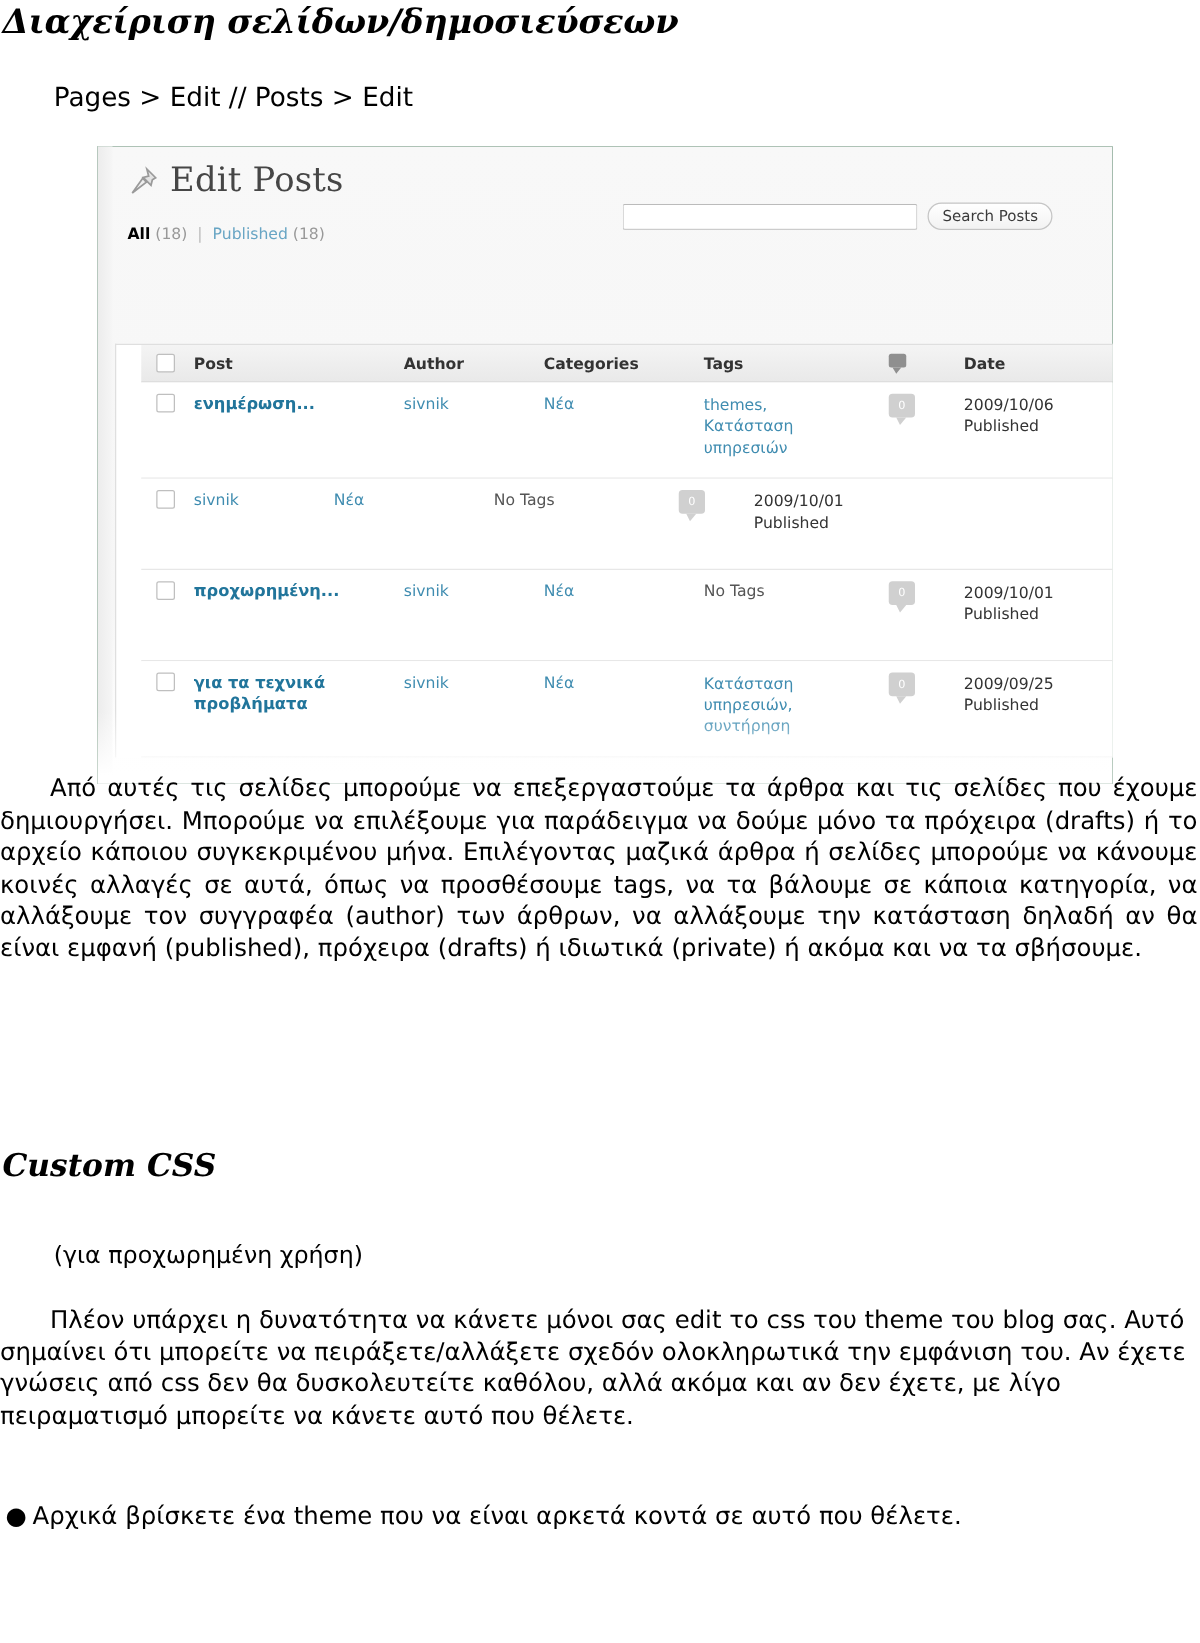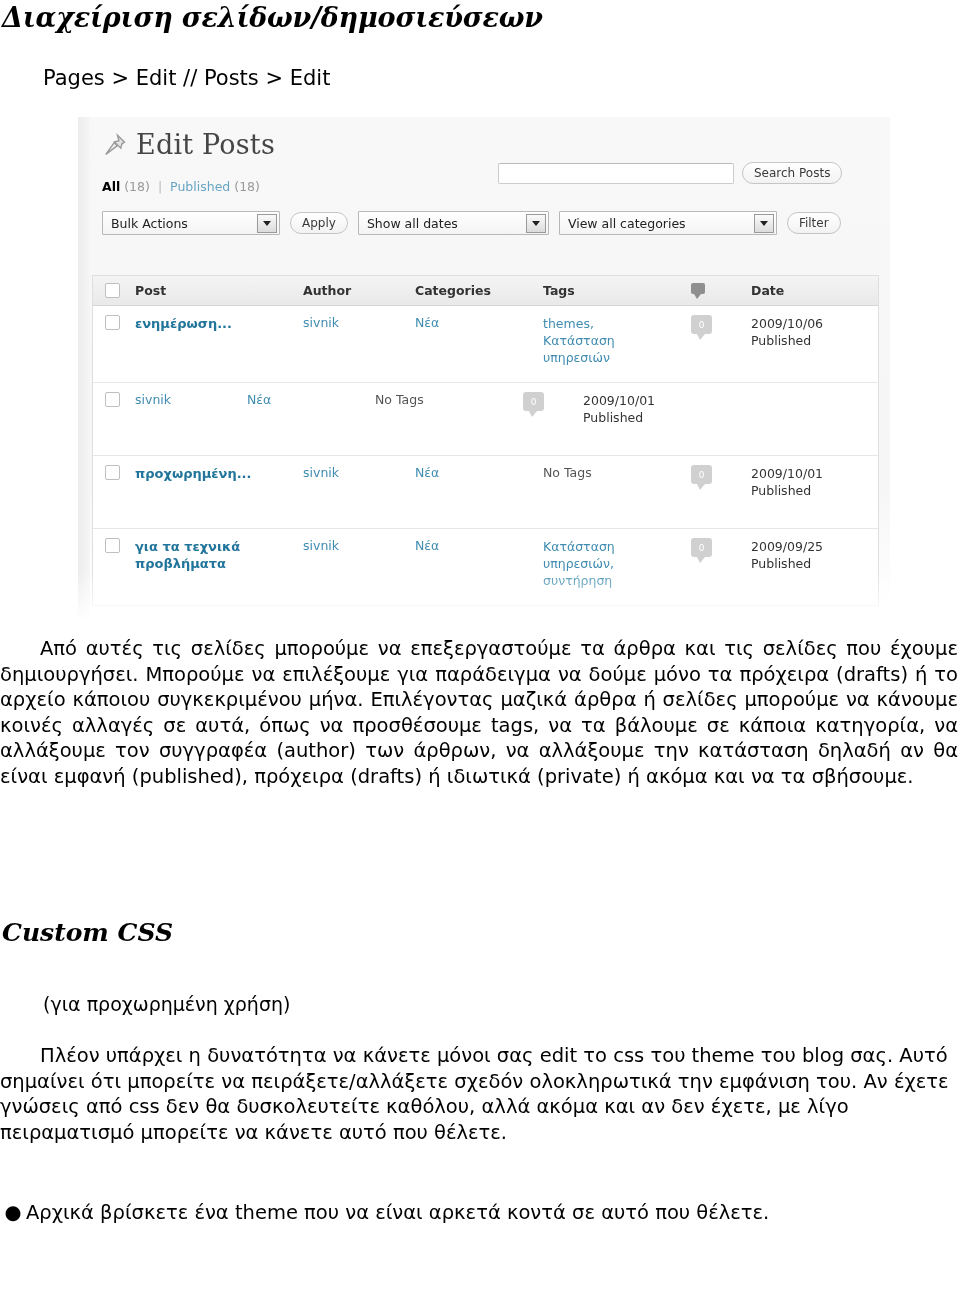--- a/index.html
+++ b/index.html
@@ -212,20 +212,21 @@
   
   .wp-table {
     position: absolute;
     left: 14px;
     top: 158px;
     width: 785px;
     border: 1px solid #dfdfdf;
     border-bottom: none;
     background: #fff;
     font-size: 12.5px;
+    padding-left: 20px;
   }
   .tr {
     display: flex;
     border-bottom: 1px solid #e7e7e7;
     background: #fff;
   }
   .tr.head {
     background: linear-gradient(to bottom,#f4f4f4,#e9e9e9);
     border-bottom: 1px solid #d5d5d5;
     font-weight: bold;
@@ -300,21 +301,21 @@
   
   .body-text {
     position: absolute;
     font-family: "DejaVu Sans", sans-serif;
     font-size: 19.5px;
     line-height: 25.6px;
     color: #000;
   }
   p.para { margin: 0; text-indent: 40px; }
 
-  #para1 { left: 0px; top: 636px; width: 958px; text-align: justify; }
+  #para1 { left: 0px; top: 618px; width: 958px; text-align: justify; }
   #h2custom {
     position: absolute;
     left: 2px; top: 918px;
     font-family: "DejaVu Serif", serif;
     font-weight: bold;
     font-style: italic;
     font-size: 25px;
   }
   #subnote { position: absolute; left: 43px; top: 992px; font-size: 19px; }
   #para2 { left: 0px; top: 1043px; width: 958px; }
@@ -365,42 +366,20 @@
       <span class="sep">|</span>
       <span class="lnk">Published</span>
       <span class="cnt">(18)</span>
     </div>
 
     <div class="search-row">
       <input class="search-input" type="text" placeholder="" style="">
       <button class="btn-round">Search Posts</button>
     </div>
 
-    <div class="tablenav">
-      <div class="wp-select" style="width:142px;">
-        <span>Bulk Actions</span>
-        <span class="arrow">
-            <i></i>
-          </span>
-      </div>
-      <button class="btn-round">Apply</button>
-      <div class="wp-select" style="width:155px;">
-        <span>Show all dates</span>
-        <span class="arrow">
-            <i></i>
-          </span>
-      </div>
-      <div class="wp-select" style="width:182px;">
-        <span>View all categories</span>
-        <span class="arrow">
-            <i></i>
-          </span>
-      </div>
-      <button class="btn-round">Filter</button>
-    </div>
 
 
     <div class="wp-table">
       <div class="tr head">
         <div class="td c-cb">
             <span class="cb"></span>
           </div>
         <div class="td c-post">Post</div>
         <div class="td c-auth">Author</div>
         <div class="td c-cat">Categories</div>

